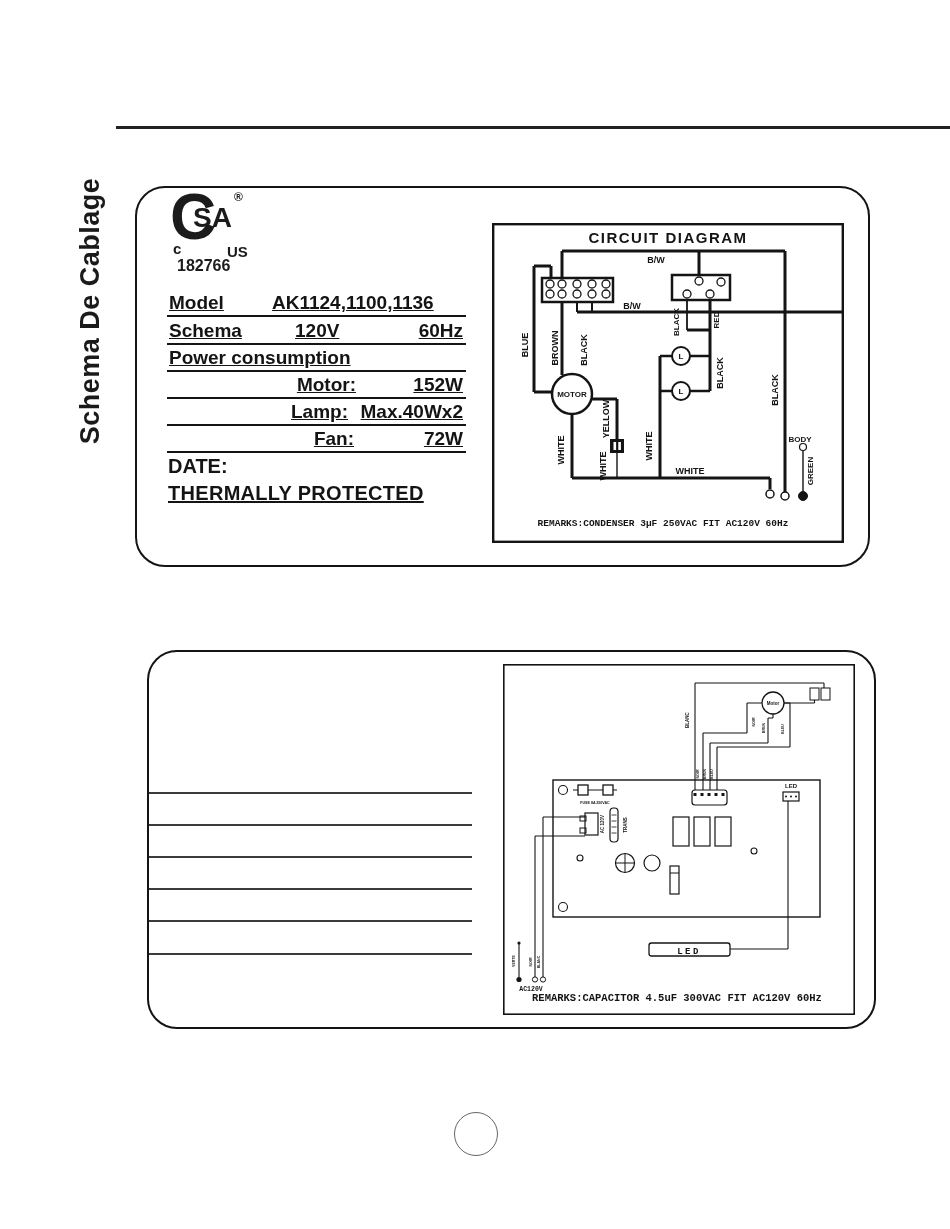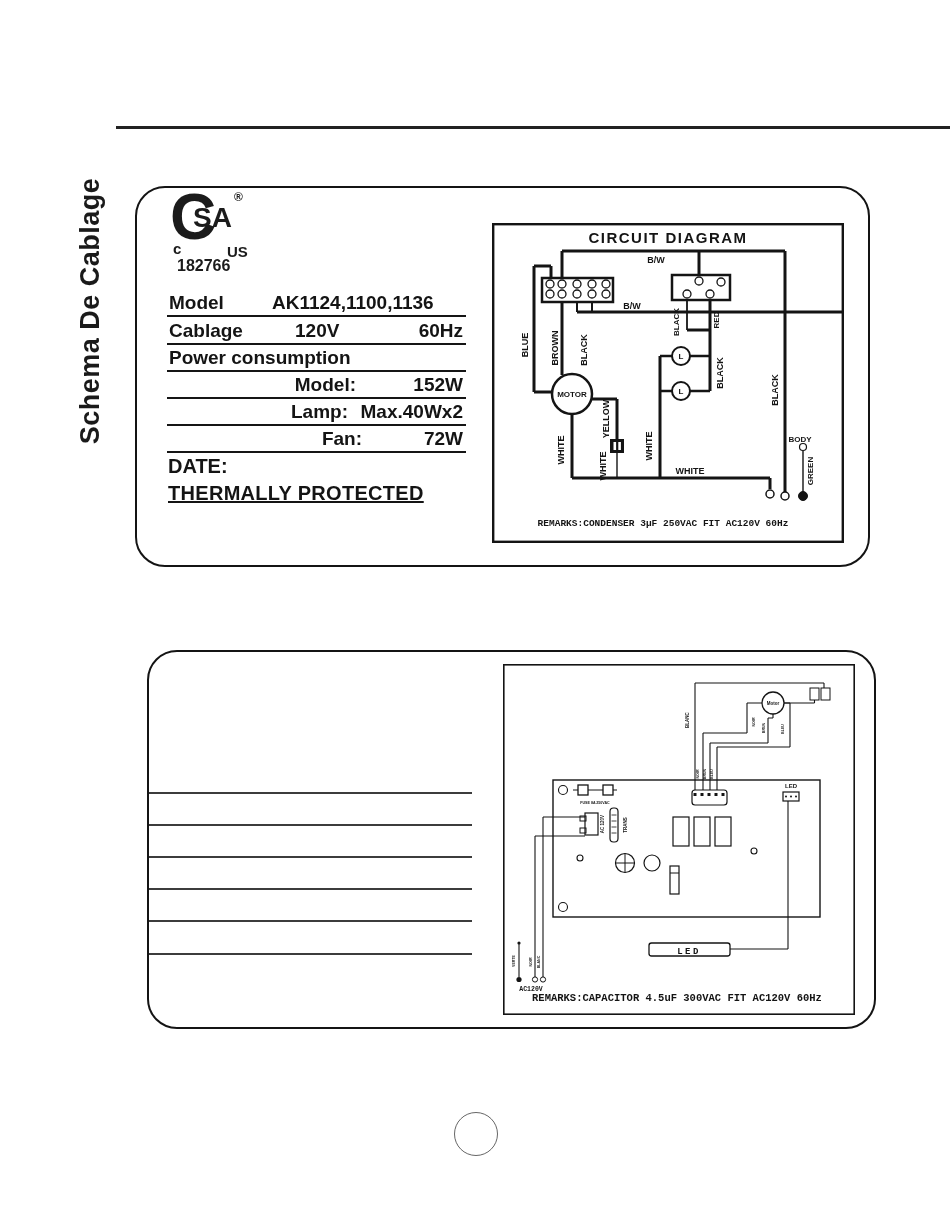--- a/index.html
+++ b/index.html
@@ -22,29 +22,29 @@
   .csa span{position:absolute;color:#1b1b1b;}
   .csa-c{left:-2px;top:-12px;font:900 64px "Liberation Sans",sans-serif;}
   .csa-sa{left:21px;top:10px;font:900 28px "Liberation Sans",sans-serif;}
   .csa-reg{left:62px;top:-2px;font:700 12px "Liberation Sans",sans-serif;}
   .csa-small-c{left:1px;top:48px;font:700 15px "Liberation Sans",sans-serif;}
   .csa-us{left:55px;top:51px;font:700 15px "Liberation Sans",sans-serif;}
   .csa-num{position:absolute;left:177px;top:257px;font:700 16px "Liberation Sans",sans-serif;color:#1b1b1b;text-align:center;}
 
   
   .spec-row{position:absolute;left:167px;width:299px;border-bottom:2.5px solid #151515;}
-  .spec-row span{position:absolute;bottom:1px;font:700 19px "Liberation Sans",sans-serif;white-space:nowrap;}
+  .spec-row span{position:absolute;bottom:1px;font:700 19px "Liberation Sans",sans-serif;white-space:nowrap;text-decoration:underline;}
   .spec-row .c1{left:2px;}
   .spec-row .c3{right:3px;}
   .r0{top:287px;height:28px;}  .r0 .c2{left:105px;}
   .r1{top:315px;height:28px;}  .r1 .c2{left:128px;margin-top:12px;}
   .r2{top:343px;height:27px;}
   .r3{top:370px;height:27px;}  .r3 .c2{right:110px;}
   .r4{top:397px;height:27px;}  .r4 .c2{right:118px;}
-  .r5{top:424px;height:27px;}  .r5 .c2{right:104px;}
+  .r5{top:424px;height:27px;}  .r5 .c2{right:112px;}
   .date-line{position:absolute;left:168px;top:455px;font:700 20px "Liberation Sans",sans-serif;text-align:right;}
   .thermal-line{position:absolute;left:168px;top:482px;font:700 20px "Liberation Sans",sans-serif;letter-spacing:.3px;text-decoration:underline;}
 
   svg{position:absolute;}
   .svg-c1{left:492px;top:223px;}
   .svg-c2{left:503px;top:664px;}
   svg text{fill:#141414;}
   .t-title{font:700 15px "Liberation Sans",sans-serif;letter-spacing:1.5px;}
   .wlab{font:700 9px "Liberation Sans",sans-serif;}
   .wlab-s{font:700 8px "Liberation Sans",sans-serif;}
@@ -75,29 +75,29 @@
   <span class="csa-small-c">c</span>
   <span class="csa-us">US</span>
 </div>
 <div class="csa-num">182766</div>
 
 <div class="spec-row r0">
   <span class="c1">Model</span>
   <span class="c2">AK1124,1100,1136</span>
 </div>
 <div class="spec-row r1">
-  <span class="c1">Cablage</span>
+  <span class="c1">Schema</span>
   <span class="c2">120V</span>
   <span class="c3">60Hz</span>
 </div>
 <div class="spec-row r2">
   <span class="c1">Power consumption</span>
 </div>
 <div class="spec-row r3">
-  <span class="c2">Model:</span>
+  <span class="c2">Motor:</span>
   <span class="c3">152W</span>
 </div>
 <div class="spec-row r4">
   <span class="c2">Lamp:</span>
   <span class="c3">Max.40Wx2</span>
 </div>
 <div class="spec-row r5">
   <span class="c2">Fan:</span>
   <span class="c3">72W</span>
 </div>

